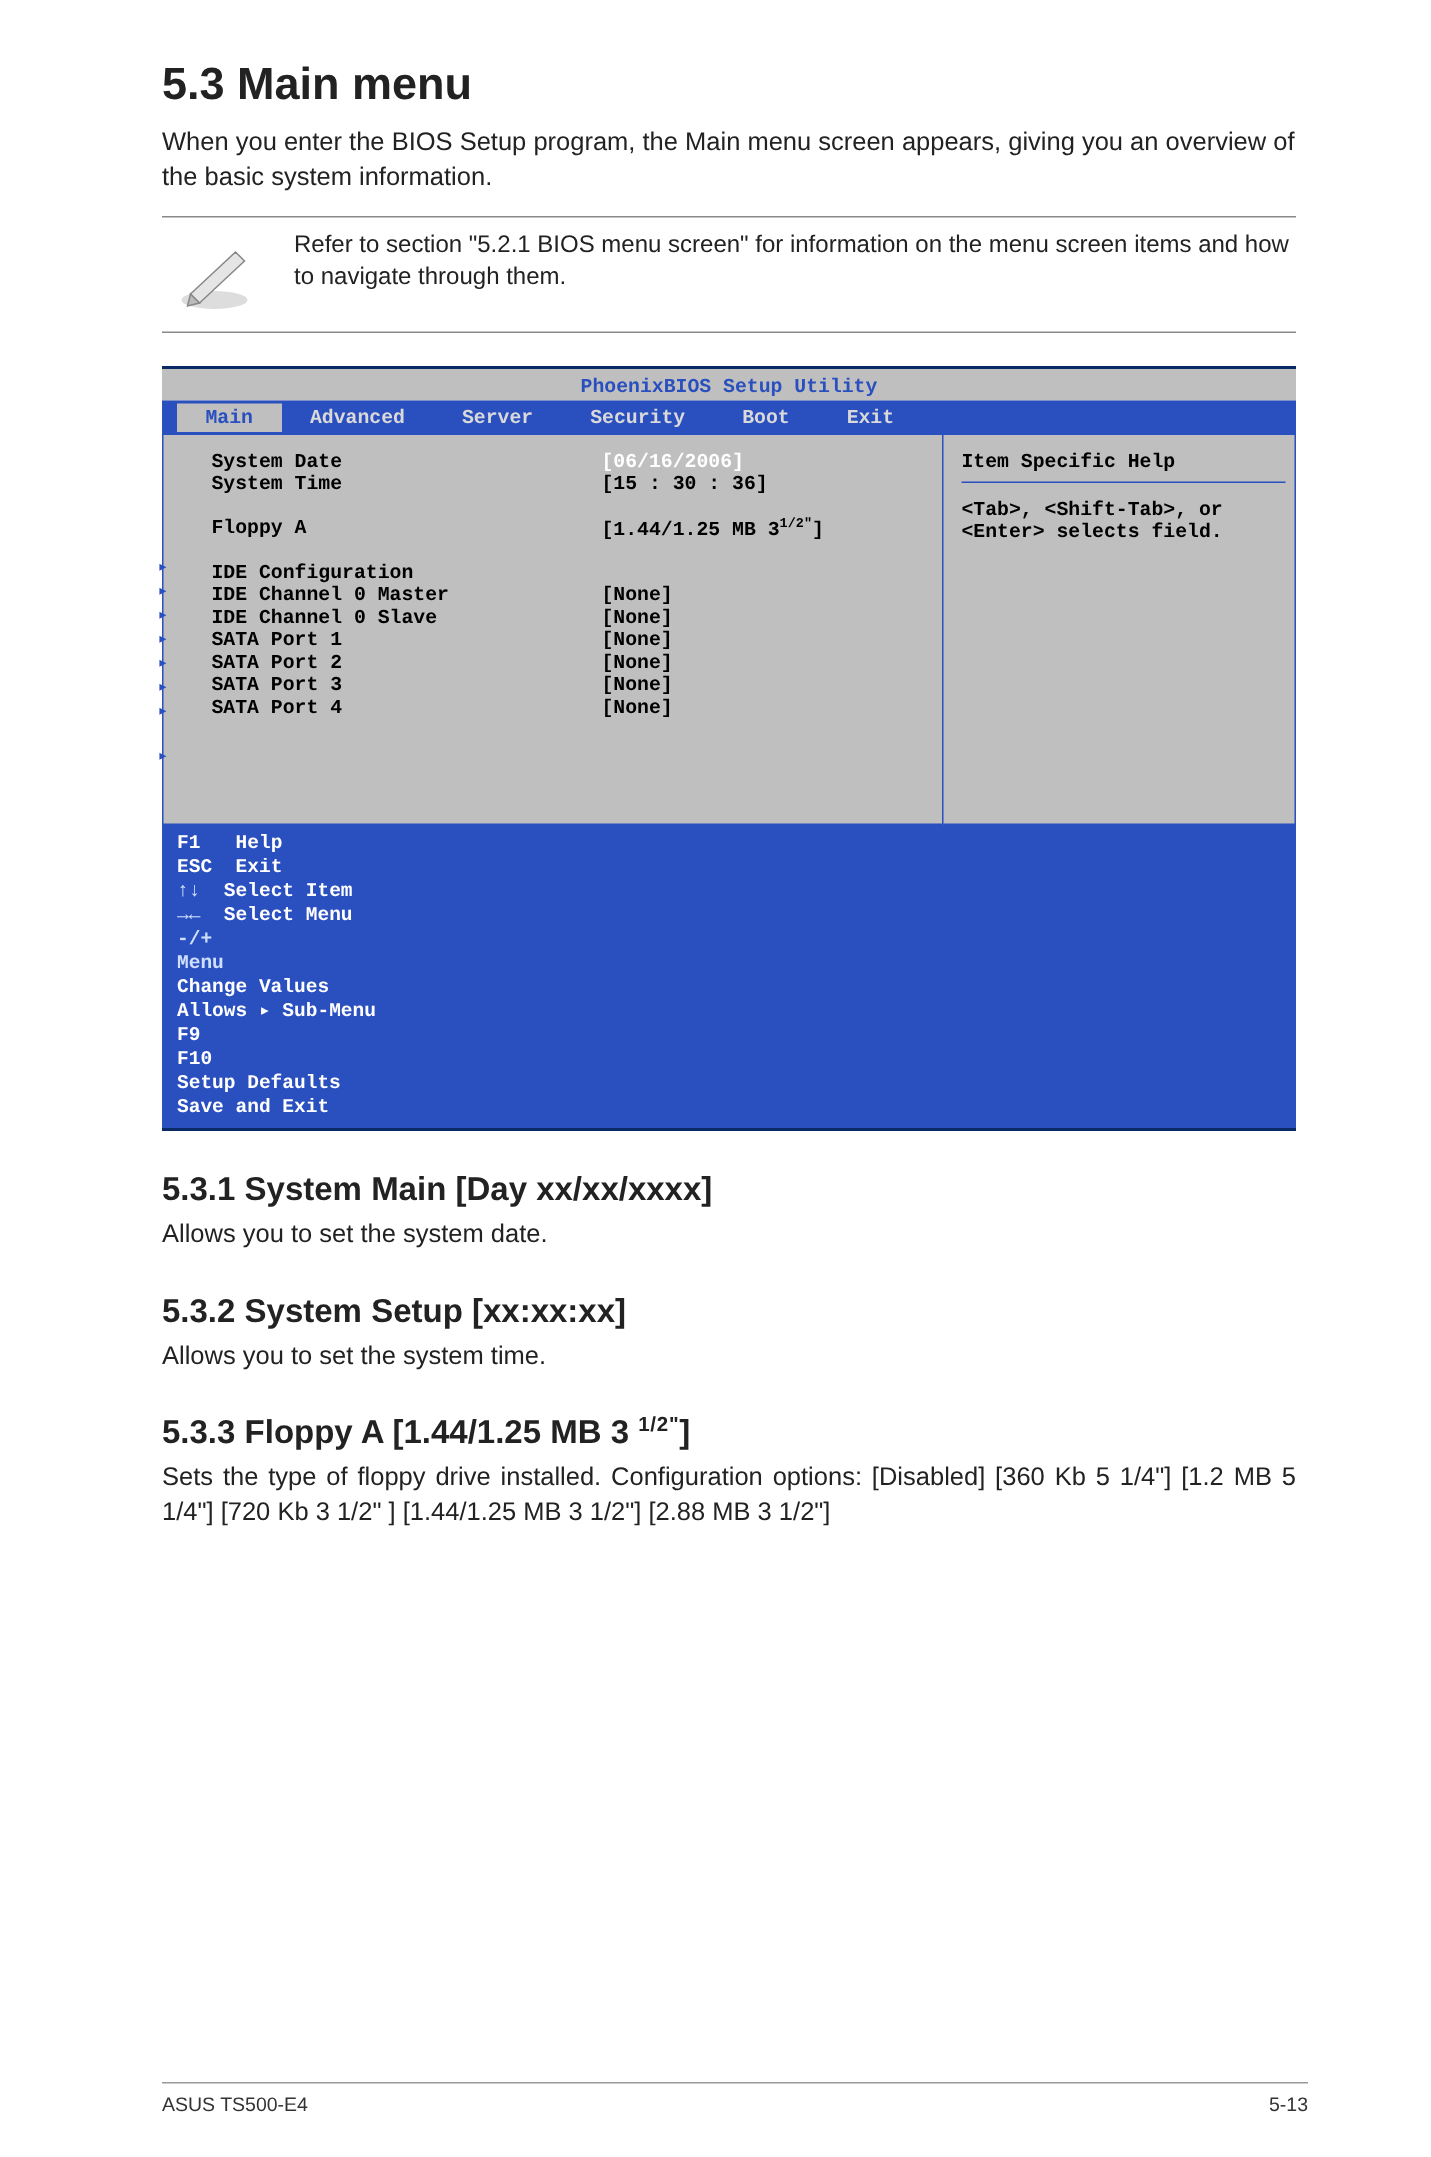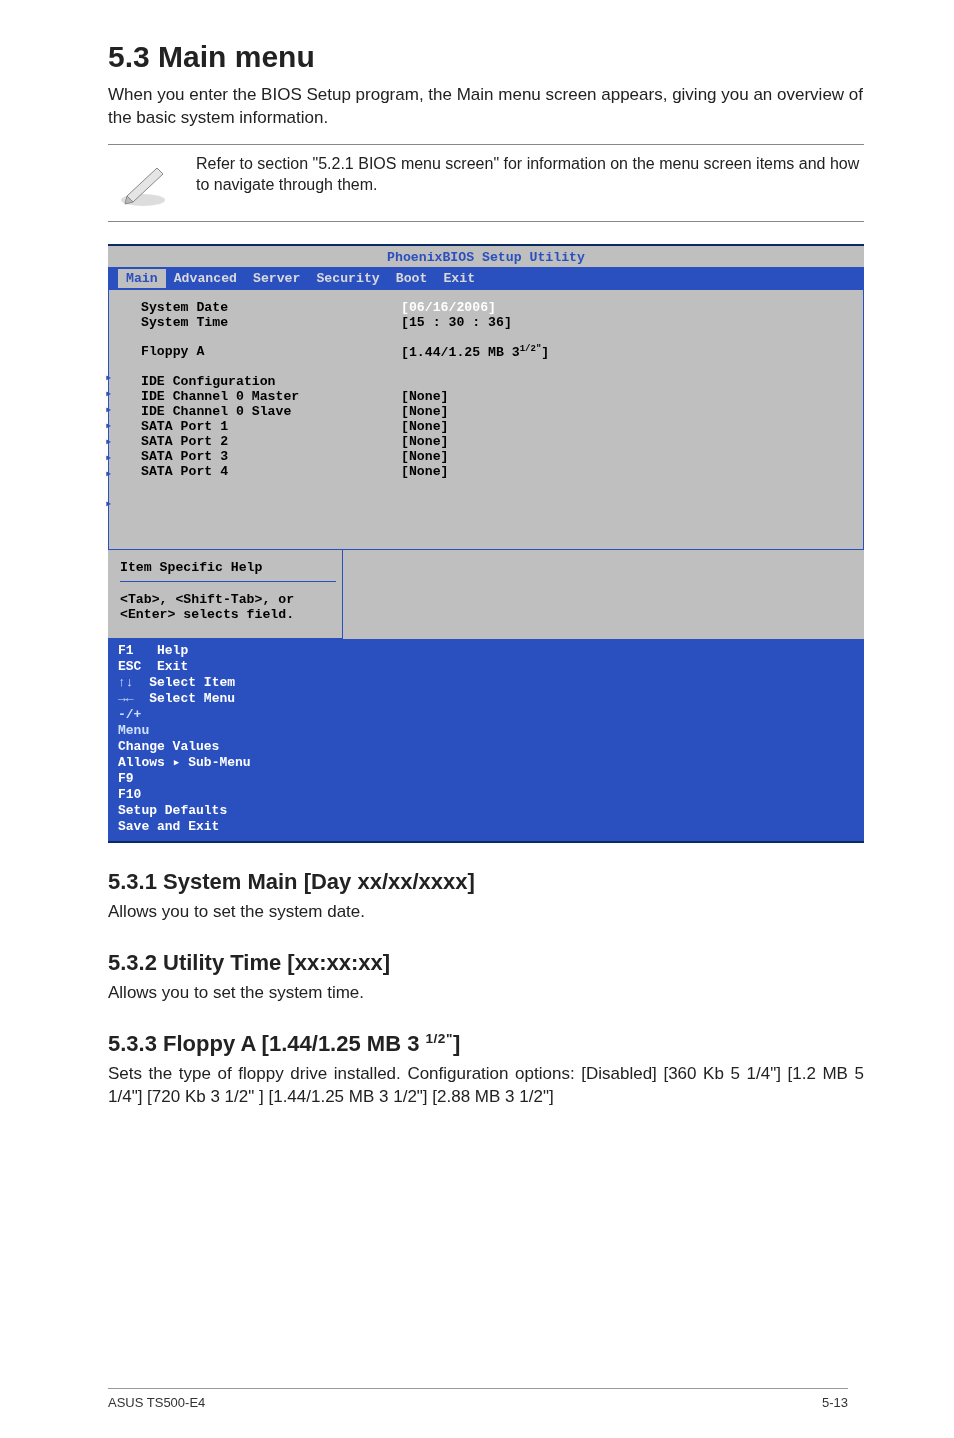--- a/index.html
+++ b/index.html
@@ -10,23 +10,23 @@
   .note-row { display: flex; align-items: flex-start; border-top: 1px solid #888; border-bottom: 1px solid #888; padding: 8px 0; margin: 10px 0 22px 0; gap: 18px; }
   .note-icon { flex: 0 0 70px; height: 60px; display:flex; align-items:center; justify-content:center; }
   .note-text { font-size: 16px; line-height: 1.35; }
 
   
   .bios { width: 100%; font-family: "Courier New", monospace; font-size: 13.2px; font-weight: bold; color:#000; }
   .bios-outer { border-top: 2px solid #0a2a66; border-bottom: 2px solid #0a2a66; background:#e5e5e5;
                 box-shadow: inset 0 3px 0 0 #bfbfbf, inset 0 -3px 0 0 #bfbfbf; }
   .bios-titlebar { background:#bfbfbf; color:#2a4fbf; text-align:center; padding: 4px 0 2px 0; font-size:13.2px; }
   .bios-tabbar { background:#2a4fbf; color:#d9d9d9; display:flex; padding: 2px 10px; }
-  .bios-tab { padding: 2px 8px; }
+  .bios-tab { padding: 2px 19px; }
   .bios-tab.active { background:#bfbfbf; color:#2a4fbf; }
-  .bios-body { display:flex; background:#bfbfbf;flex-direction:column; }
+  .bios-body { display:flex; background:#bfbfbf; }
   .bios-left { flex: 1; border: 1px solid #2a4fbf; border-top: none; padding: 10px 8px 16px 8px; position:relative; }
   .bios-right { width: 235px; border: 1px solid #2a4fbf; border-left:none; border-top:none; padding: 10px 6px 16px 12px; }
   .bios-right-title { border-bottom: 1px solid #2a4fbf; padding-bottom: 6px; margin-bottom: 10px; }
   .row { display:flex; }
   .lbl { width: 260px; }
   .val {}
   .hl { color:#fff; }
   .arrow-col { position:absolute; left:-4px; top:80px; color:#2a4fbf; line-height:16px; font-size:12px; }
   .arrow-col div { height:16px; }
   .group-indent { padding-left: 24px; }
@@ -35,21 +35,21 @@
   .ft-col2 { width: 170px; }
   .ft-col3 { width: 80px; color:#cfe0ff;}
   .ft-col4 { width: 190px; }
   .ft-col5 { width: 60px; }
   .ft-col6 { flex:1; }
   .ft-line { line-height: 16px; }
 
   h2.sub { font-family: Verdana, Geneva, sans-serif; font-weight:700; font-size: 22px; margin-top: 26px; margin-bottom: 6px; }
   .small-frac { font-size: 0.62em; vertical-align: super; letter-spacing:0.5px; }
 
-  .footer { position: absolute; bottom: 28px; left: 108px; right: 106px; border-top: 1px solid #999; padding-top: 6px; display:flex; justify-content: space-between; font-size: 13px; color:#333; }
+  .footer { position: absolute; bottom: 28px; left: 108px; right: 82px; border-top: 1px solid #999; padding-top: 6px; display:flex; justify-content: space-between; font-size: 13px; color:#333; }
 </style>
 </head>
 <body>
 
 <div class="page">
   <h1 class="section-title">5.3 Main menu</h1>
   <p class="body">When you enter the BIOS Setup program, the Main menu screen appears, giving you an overview of the basic system information.</p>
 
   <div class="note-row">
     <div class="note-icon">
@@ -170,21 +170,21 @@
           <div class="ft-line">Setup Defaults</div>
           <div class="ft-line">Save and Exit</div>
         </div>
       </div>
     </div>
   </div>
 
   <h2 class="sub">5.3.1 System Main [Day xx/xx/xxxx]</h2>
   <p class="body">Allows you to set the system date.</p>
 
-  <h2 class="sub">5.3.2 Utility Time [xx:xx:xx]</h2>
+  <h2 class="sub">5.3.2 System Setup [xx:xx:xx]</h2>
   <p class="body">Allows you to set the system time.</p>
 
   <h2 class="sub">
     <span>5.3.3 Floppy A [1.44/1.25 MB 3 </span><span class="small-frac">1/2"</span><span>]</span>
   </h2>
   <p class="body" style="text-align:justify;">Sets the type of floppy drive installed. Configuration options: [Disabled] [360 Kb  5 1/4"] [1.2 MB  5 1/4"] [720 Kb  3 1/2" ] [1.44/1.25 MB 3 1/2"] [2.88 MB  3 1/2"]</p>
 </div>
 
 <div class="footer">
   <span>ASUS TS500-E4</span>

